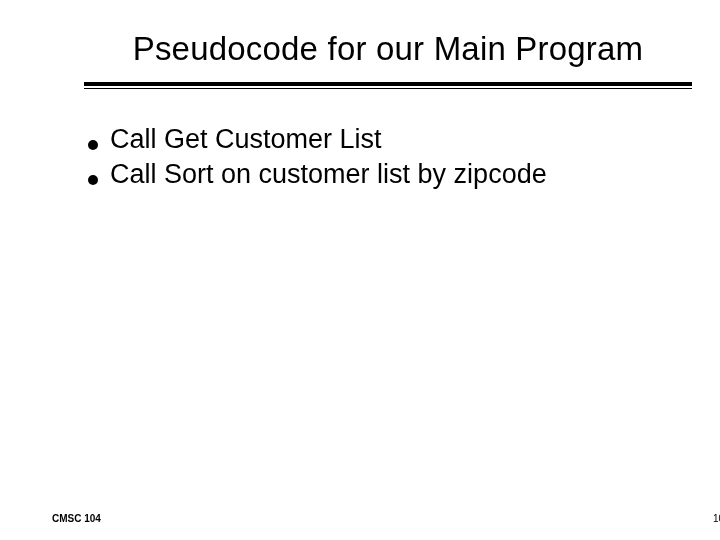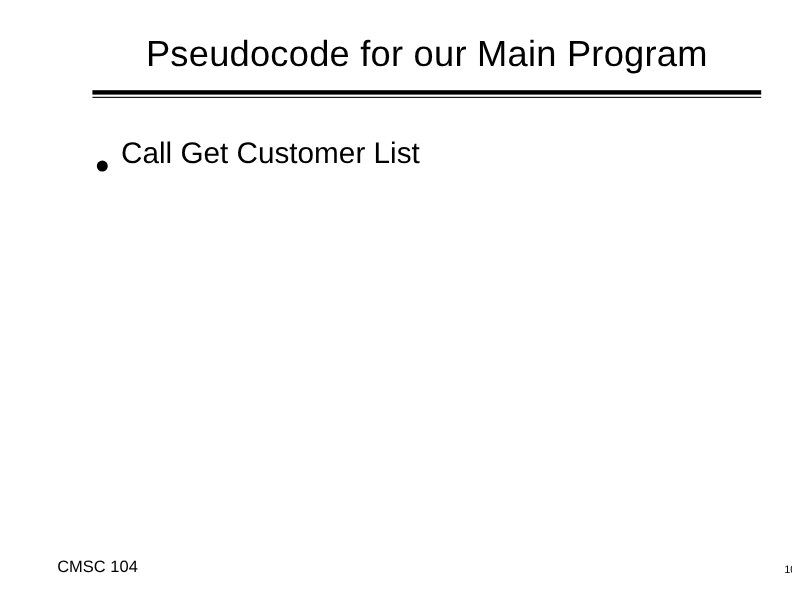--- a/index.html
+++ b/index.html
@@ -4,41 +4,45 @@
 <style>
   * { margin: 0; padding: 0; box-sizing: border-box; }
   html, body { width: 720px; height: 540px; background: #fff; font-family: Arial, Helvetica, sans-serif; color: #000; overflow: hidden; }
   .slide { width: 720px; height: 540px; position: relative; padding: 28px 56px 0 56px; margin-left: 28px; }
   .title { font-size: 33px; font-weight: 400; text-align: center; margin-top: 2px; letter-spacing: 0.2px; }
   .rule { margin-top: 14px; }
   .rule .thick { height: 4px; background: #000; }
   .rule .thin  { height: 1px; background: #000; margin-top: 2px; }
   .body { margin-top: 34px; padding: 0 4px 0 4px; }
   ul.bullets { list-style: none; }
-  ul.bullets li { display: flex; align-items: flex-end; font-size: 27px; line-height: 1.22; margin-bottom: 2px; }
+  ul.bullets li { display: flex; align-items: center; font-size: 27px; line-height: 1.22; margin-bottom: 2px; }
   .dot { width: 10px; height: 10px; border-radius: 50%; background: #000; flex: 0 0 10px; margin-top: 11px; margin-right: 12px; }
   .text { flex: 1 1 auto; }
-  .footer-left { position: absolute; left: 24px; bottom: 16px; font-size: 15px; }
+  .footer-left { position: absolute; left: 24px; bottom: 16px; font-size: 10px; font-weight: bold; }
   .footer-right { position: absolute; right: 24px; bottom: 16px; font-size: 10px; }
 </style>
 </head>
 <body>
 
 <div class="slide">
   <h1 class="title">Pseudocode for our Main Program</h1>
 
   <div class="rule">
     <div class="thick"></div>
     <div class="thin"></div>
   </div>
 
   <div class="body">
     <ul class="bullets">
       <li>
         <span class="dot"></span>
         <span class="text">Call Get Customer List</span>
       </li>
+      <li>
+        <span class="dot"></span>
+        <span class="text">Call Sort on customer list by zipcode</span>
+      </li>
     </ul>
   </div>
 
   <div class="footer-left">CMSC 104</div>
   <div class="footer-right">10</div>
 </div>
 
 </body></html>

